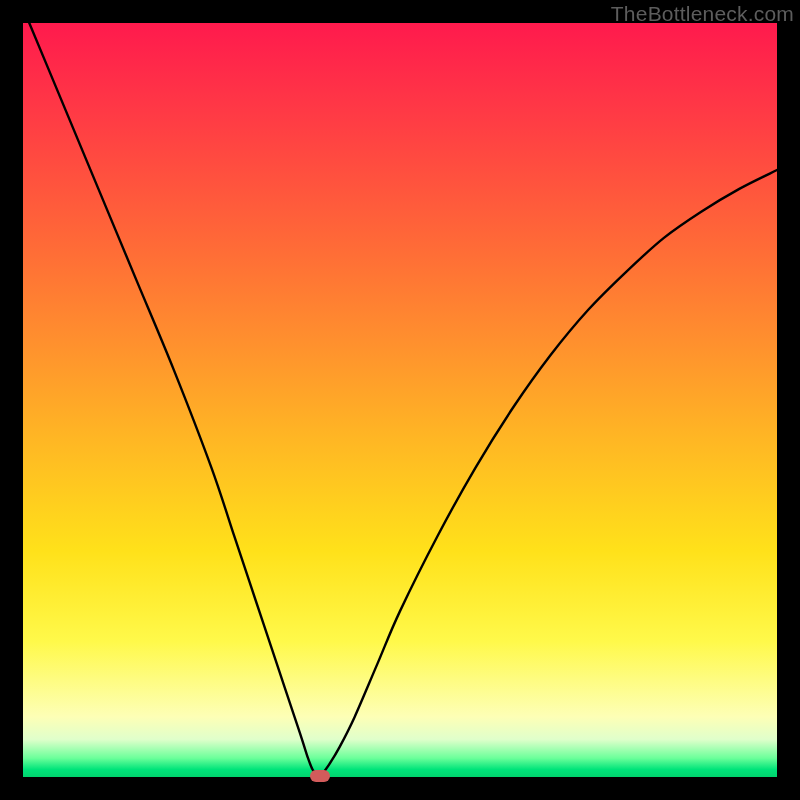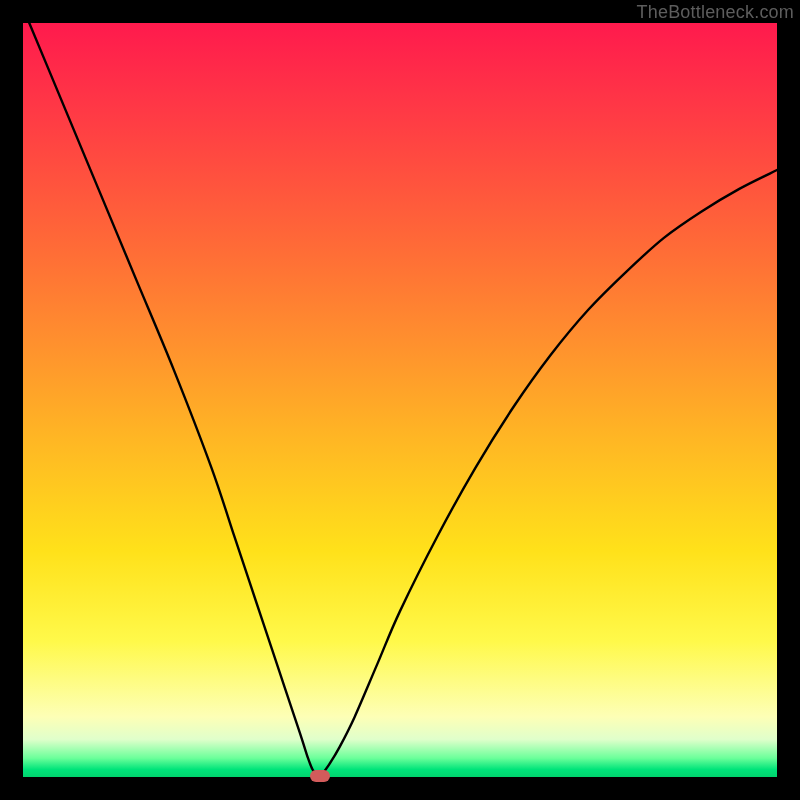--- a/index.html
+++ b/index.html
@@ -54,21 +54,21 @@
     height: 12px;
     border-radius: 6px;
     background: #d35b5b;
     transform: translate(-50%, -50%);
   }
   .watermark {
     position: absolute;
     top: 2px;
     right: 6px;
     color: #5d5d5d;
-    font-size: 18px;
+    font-size: 21px;
     letter-spacing: 0.2px;
     font-weight: 500;
   }
 </style>
 </head>
 <body>
 
 <div class="watermark">TheBottleneck.com</div>
 
 <div class="frame">

